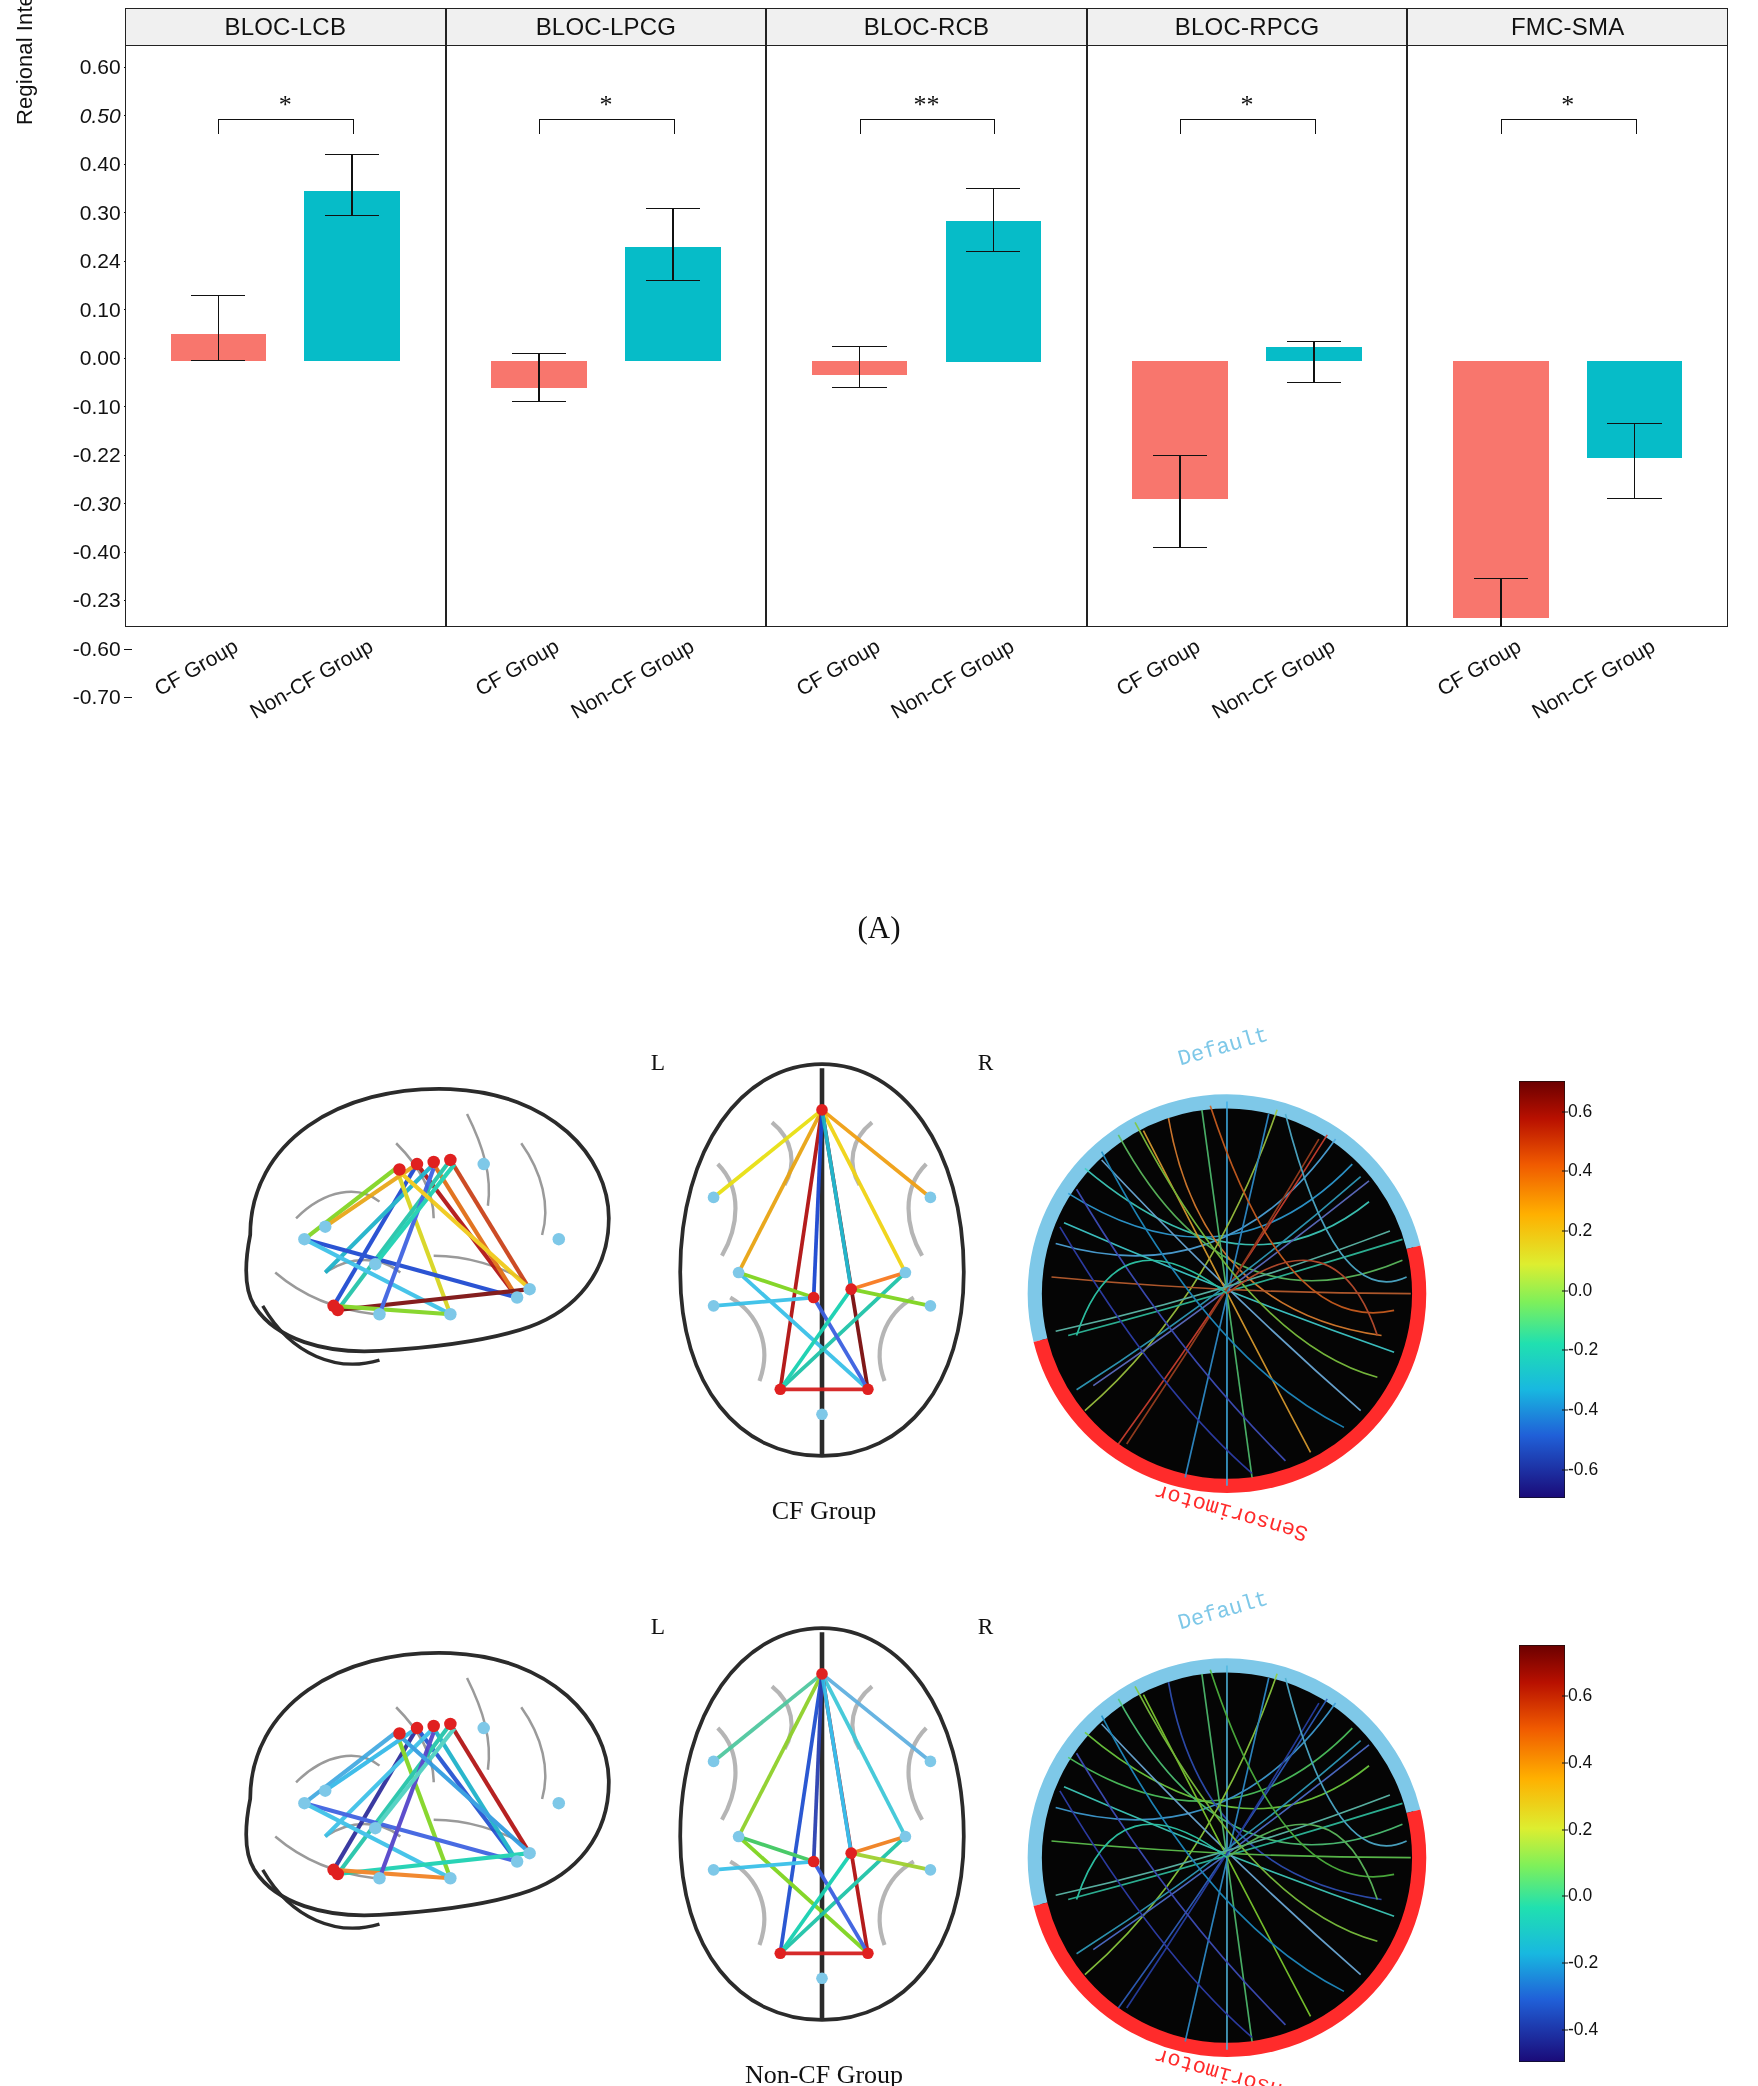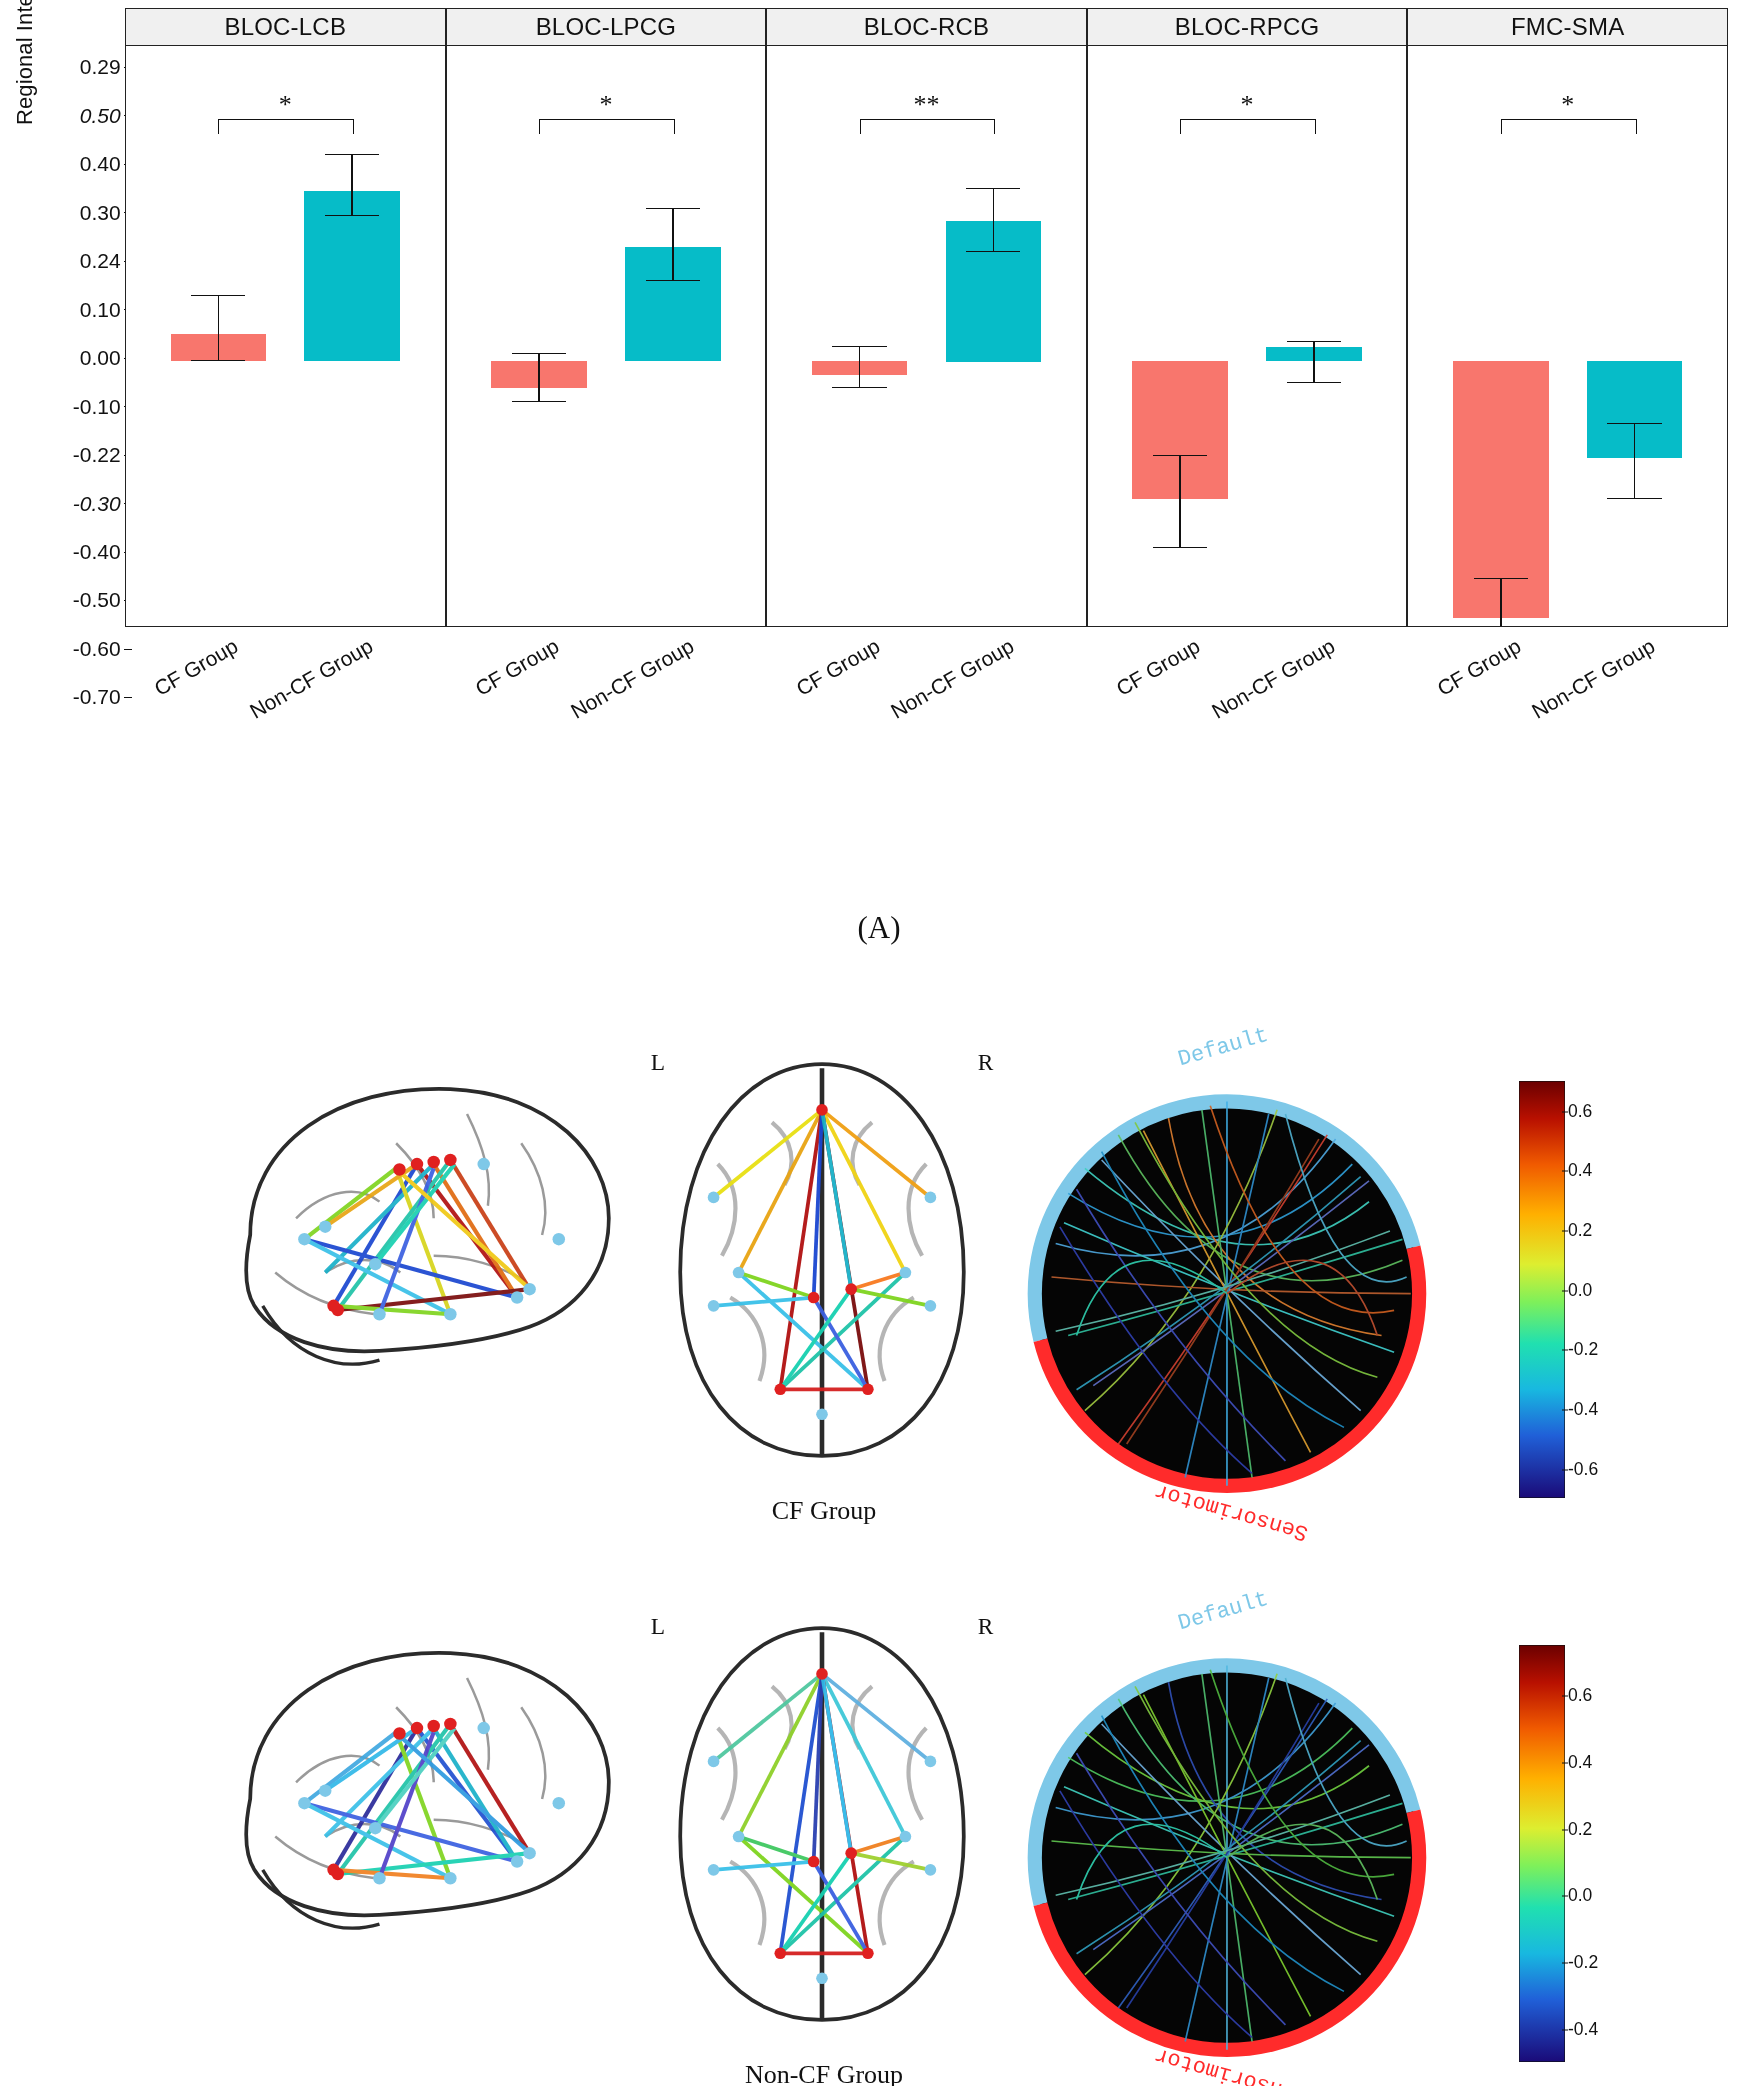--- a/index.html
+++ b/index.html
@@ -248,21 +248,21 @@
   }
 </style>
 </head>
 <body>
 
 <div id="panelA">
 
   <div id="ylabelA">Regional Inter-Network Connectivity of DMN-SMN</div>
 
   <div id="ytickcol" style="height: 679px; top: 43px;">
-      <div class="ytick" style="top: 24px;">0.29</div>
+      <div class="ytick" style="top: 24px;">0.60</div>
       <div class="ytickmark" style="top: 24px;"></div>
       <div class="ytick" style="top: 73px; font-style: italic;">0.50</div>
       <div class="ytickmark" style="top: 72px;"></div>
       <div class="ytick" style="top: 121px;">0.40</div>
       <div class="ytickmark" style="top: 121px;"></div>
       <div class="ytick" style="top: 170px;">0.30</div>
       <div class="ytickmark" style="top: 169px;"></div>
       <div class="ytick" style="top: 218px;">0.24</div>
       <div class="ytickmark" style="top: 218px;"></div>
       <div class="ytick" style="top: 267px;">0.10</div>
@@ -270,21 +270,21 @@
       <div class="ytick" style="top: 315px;">0.00</div>
       <div class="ytickmark" style="top: 315px;"></div>
       <div class="ytick" style="top: 364px;">-0.10</div>
       <div class="ytickmark" style="top: 363px;"></div>
       <div class="ytick" style="top: 412px;">-0.22</div>
       <div class="ytickmark" style="top: 412px;"></div>
       <div class="ytick" style="top: 461px; font-style: italic;">-0.30</div>
       <div class="ytickmark" style="top: 460px;"></div>
       <div class="ytick" style="top: 509px;">-0.40</div>
       <div class="ytickmark" style="top: 509px;"></div>
-      <div class="ytick" style="top: 557px;">-0.50</div>
+      <div class="ytick" style="top: 557px;">-0.23</div>
       <div class="ytickmark" style="top: 557px;"></div>
       <div class="ytick" style="top: 606px;">-0.60</div>
       <div class="ytickmark" style="top: 606px;"></div>
       <div class="ytick" style="top: 654px;">-0.70</div>
       <div class="ytickmark" style="top: 654px;"></div>
     </div>
 
   <div id="plotstrip">
       <div class="facet">
         <div class="facet-title">BLOC-LCB</div>

